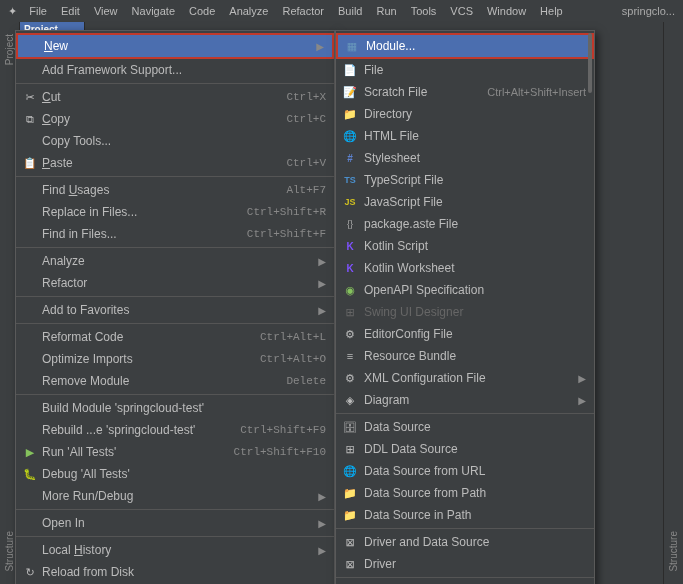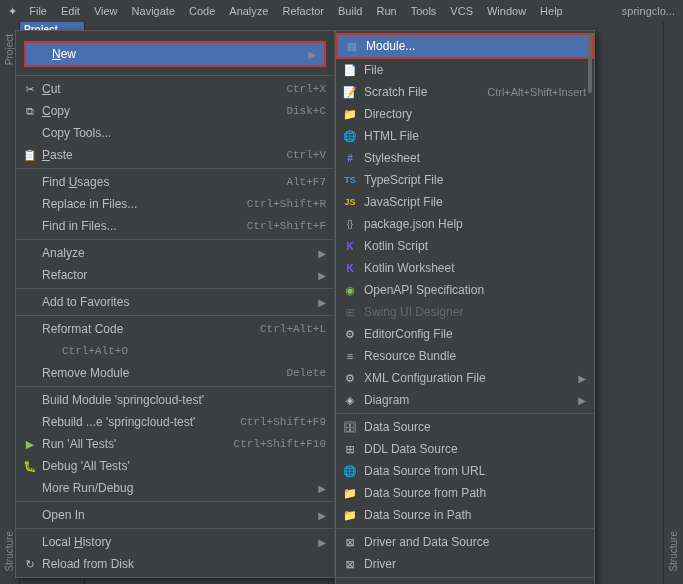--- a/index.html
+++ b/index.html
@@ -152,21 +152,21 @@
       display: flex;
       align-items: center;
       justify-content: center;
       font-size: 11px;
       flex-shrink: 0;
     }
 
     
     .new-row-container {
       border: 2px solid #c0392b;
-      margin: 8px;
+      margin: 0;
     }
     .new-row-container .menu-row {
       background: #4b6eaf;
       color: #fff;
     }
 
     
     .submenu {
       position: absolute;
       left: 320px;
@@ -337,32 +337,36 @@
     <div class="context-menu">
 
       <div class="new-row-container">
         <div class="menu-row highlighted">
           <span class="menu-icon"></span>
           <span class="menu-row-label"><span class="underline">N</span>ew</span>
           <span class="menu-row-arrow">▶</span>
         </div>
       </div>
 
+      <div class="menu-row">
+        <span class="menu-icon"></span>
+        <span class="menu-row-label">Add Framework Support...</span>
+      </div>
 
       <div class="menu-separator"></div>
 
       <div class="menu-row">
         <span class="menu-icon">✂</span>
         <span class="menu-row-label"><span class="underline">C</span>ut</span>
         <span class="menu-row-shortcut">Ctrl+X</span>
       </div>
       <div class="menu-row">
         <span class="menu-icon">⧉</span>
         <span class="menu-row-label"><span class="underline">C</span>opy</span>
-        <span class="menu-row-shortcut">Disk+C</span>
+        <span class="menu-row-shortcut">Ctrl+C</span>
       </div>
       <div class="menu-row">
         <span class="menu-icon"></span>
         <span class="menu-row-label">Copy Tools...</span>
       </div>
       <div class="menu-row">
         <span class="menu-icon">📋</span>
         <span class="menu-row-label"><span class="underline">P</span>aste</span>
         <span class="menu-row-shortcut">Ctrl+V</span>
       </div>
@@ -408,20 +412,21 @@
 
       <div class="menu-separator"></div>
 
       <div class="menu-row">
         <span class="menu-icon"></span>
         <span class="menu-row-label">Reformat Code</span>
         <span class="menu-row-shortcut">Ctrl+Alt+L</span>
       </div>
       <div class="menu-row">
         <span class="menu-icon"></span>
+        <span class="menu-row-label">Optimize Imports</span>
         <span class="menu-row-shortcut">Ctrl+Alt+O</span>
       </div>
       <div class="menu-row">
         <span class="menu-icon"></span>
         <span class="menu-row-label">Remove Module</span>
         <span class="menu-row-shortcut">Delete</span>
       </div>
 
       <div class="menu-separator"></div>
 
@@ -505,21 +510,21 @@
         <div class="submenu-row">
           <span class="menu-icon icon-ts" style="font-size:9px;font-weight:bold;">TS</span>
           <span class="submenu-row-label">TypeScript File</span>
         </div>
         <div class="submenu-row">
           <span class="menu-icon icon-js" style="font-size:9px;font-weight:bold;">JS</span>
           <span class="submenu-row-label">JavaScript File</span>
         </div>
         <div class="submenu-row">
           <span class="menu-icon icon-json" style="font-size:9px;">{}</span>
-          <span class="submenu-row-label">package.json Help</span>
+          <span class="submenu-row-label">package.aste File</span>
         </div>
         <div class="submenu-row">
           <span class="menu-icon icon-kotlin" style="font-size:10px;font-weight:bold;">K</span>
           <span class="submenu-row-label">Kotlin Script</span>
         </div>
         <div class="submenu-row">
           <span class="menu-icon icon-kotlin" style="font-size:10px;font-weight:bold;">K</span>
           <span class="submenu-row-label">Kotlin Worksheet</span>
         </div>
         <div class="submenu-row">

